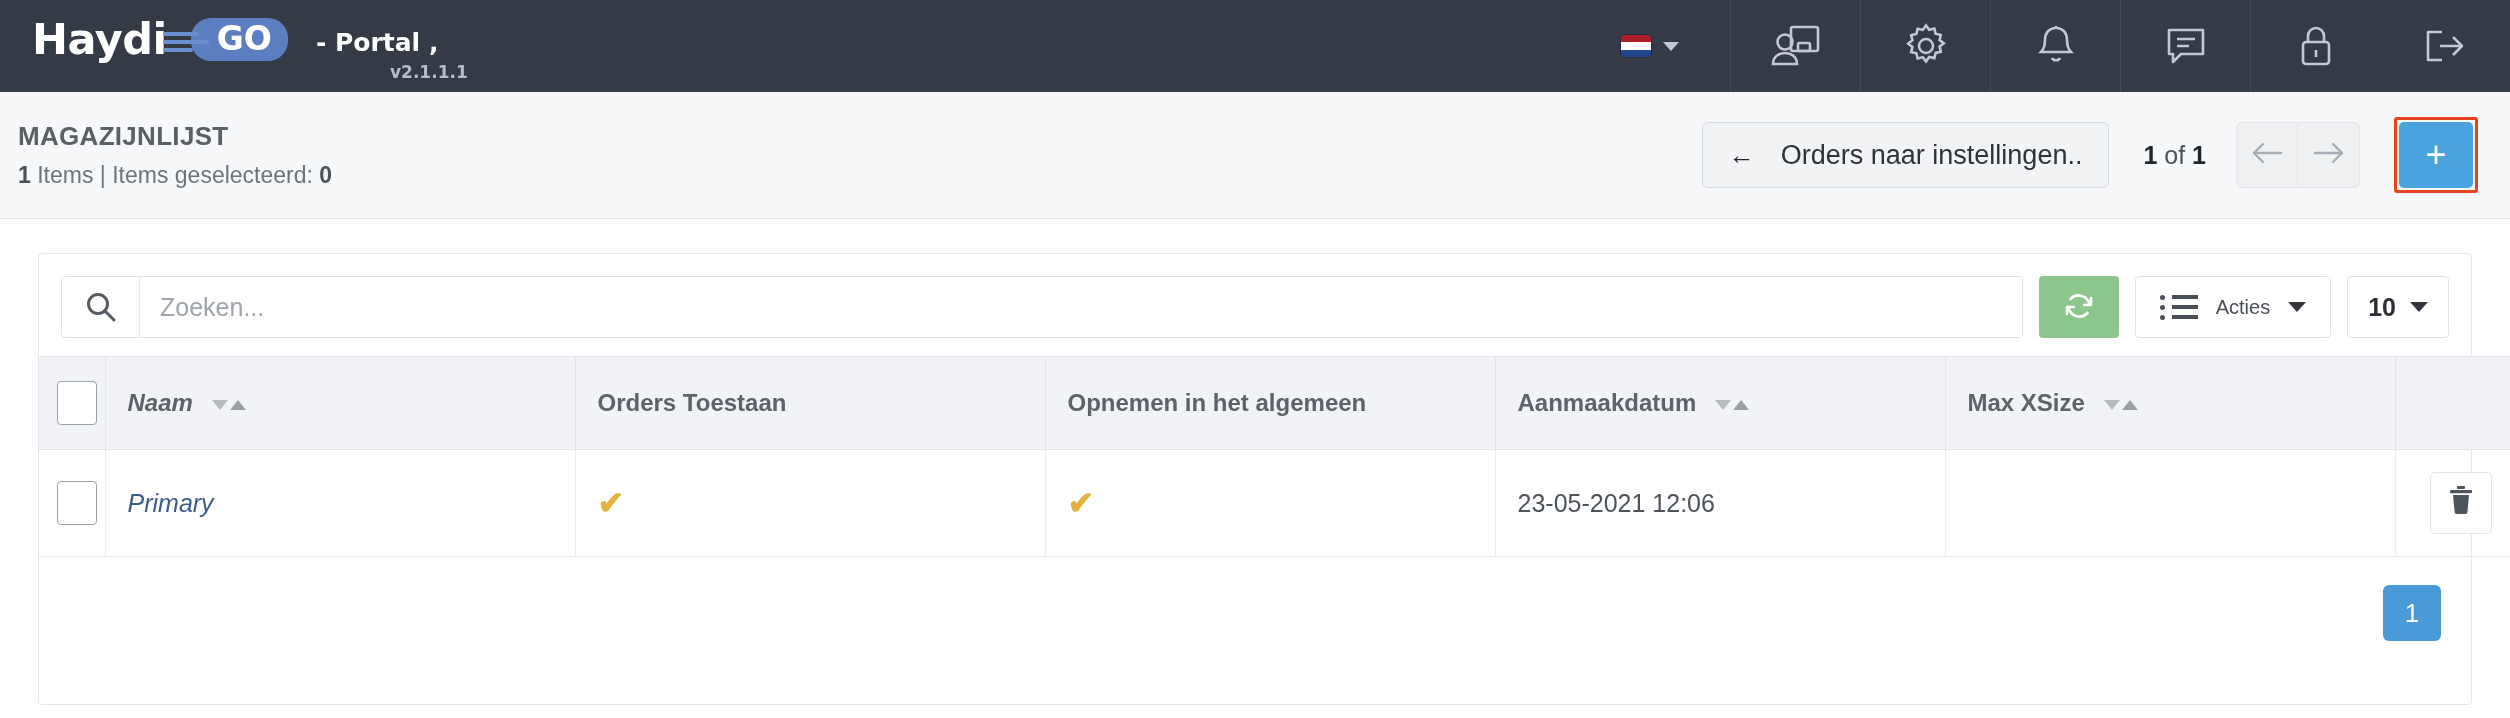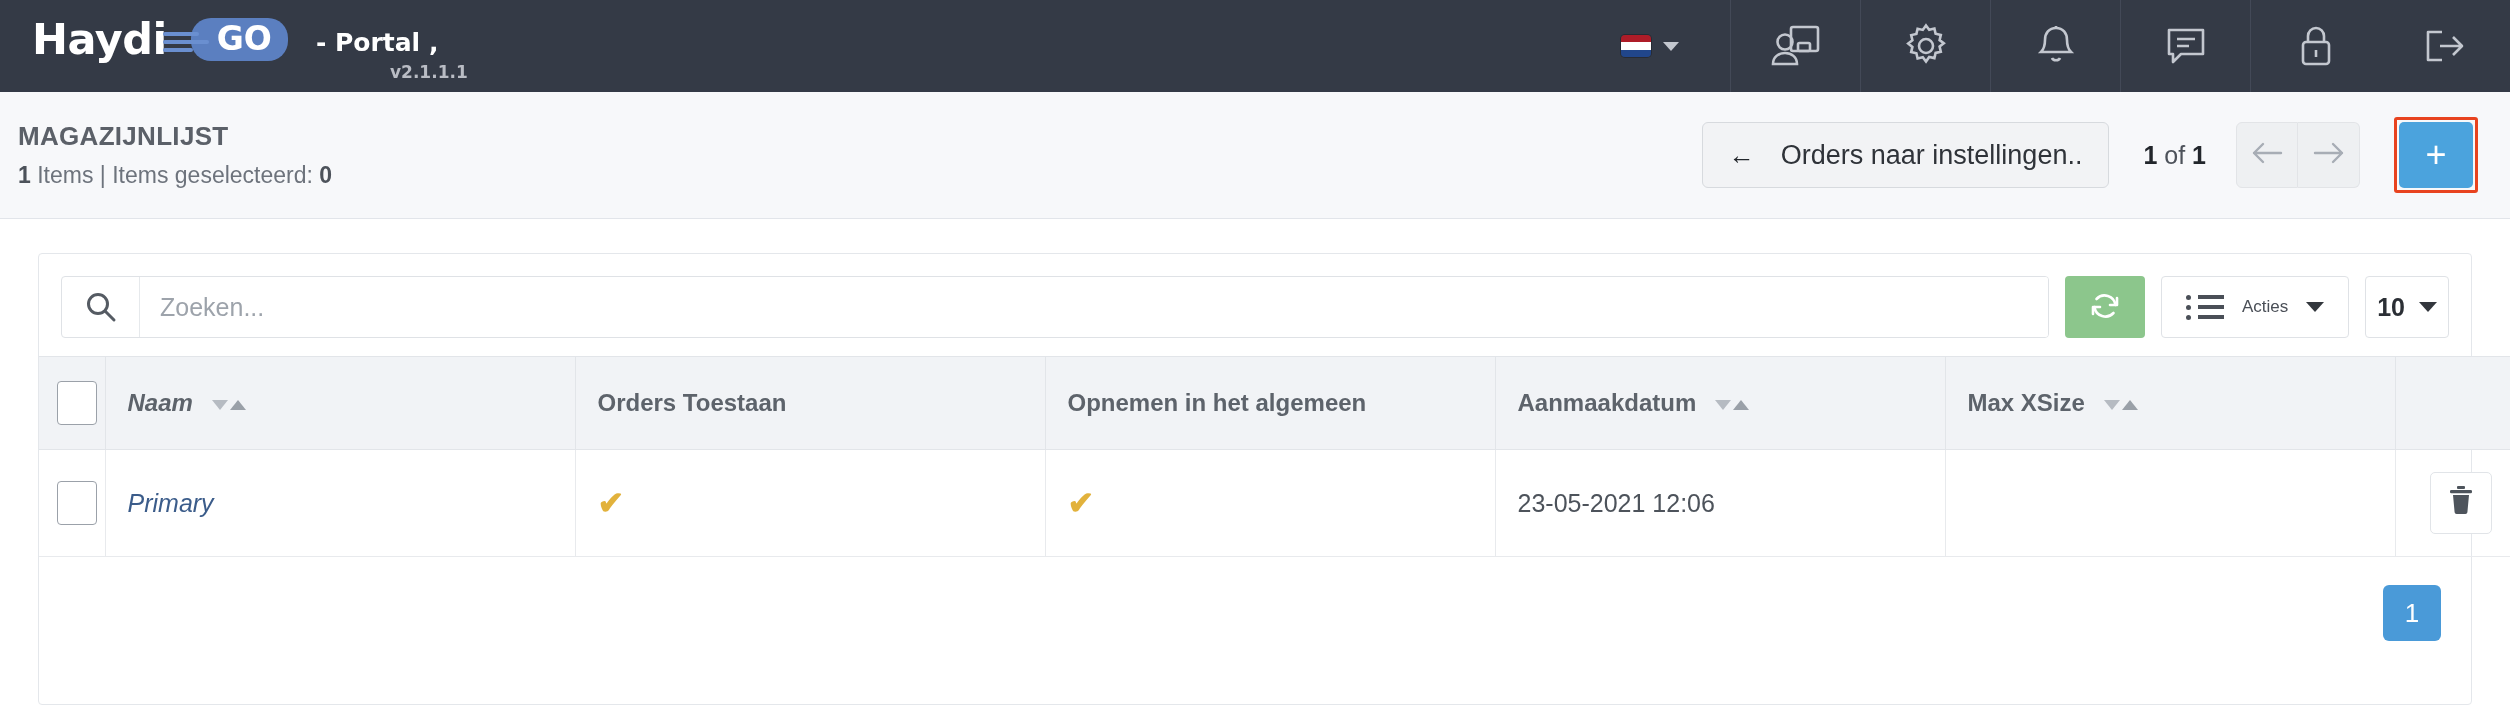--- a/index.html
+++ b/index.html
@@ -247,42 +247,42 @@
     color: #ffffff;
   }
   .btn-acties {
     height: 62px;
     background: #ffffff;
     border: 1px solid #dfe2e6;
     border-radius: 4px;
     margin-left: 16px;
     display: flex; align-items: center; gap: 18px;
     padding: 0 24px;
-    font-size: 17px;
+    font-size: 20px;
     color: #4a4f57;
     cursor: pointer;
   }
   .list-icon { display: flex; flex-direction: column; gap: 5px; }
   .list-icon span { display: flex; align-items: center; gap: 7px; }
   .list-icon i { width: 5px; height: 5px; background: #4a4f57; border-radius: 50%; display:block; }
   .list-icon u { width: 26px; height: 4px; background: #4a4f57; display:block; text-decoration: none; }
   .caret-sm {
     width: 0; height: 0;
     border-left: 9px solid transparent;
     border-right: 9px solid transparent;
     border-top: 10px solid #33373d;
   }
   .btn-pagesize {
     height: 62px;
     background: #ffffff;
     border: 1px solid #dfe2e6;
     border-radius: 4px;
     margin-left: 16px;
     display: flex; align-items: center; gap: 14px;
-    padding: 0 11px;
+    padding: 0 20px;
     font-size: 25px;
     font-weight: 700;
     color: #2b2f35;
     cursor: pointer;
   }
 
   
   table { width: 100%; border-collapse: collapse; table-layout: fixed; }
   thead th {
     background: #f1f3f6;

